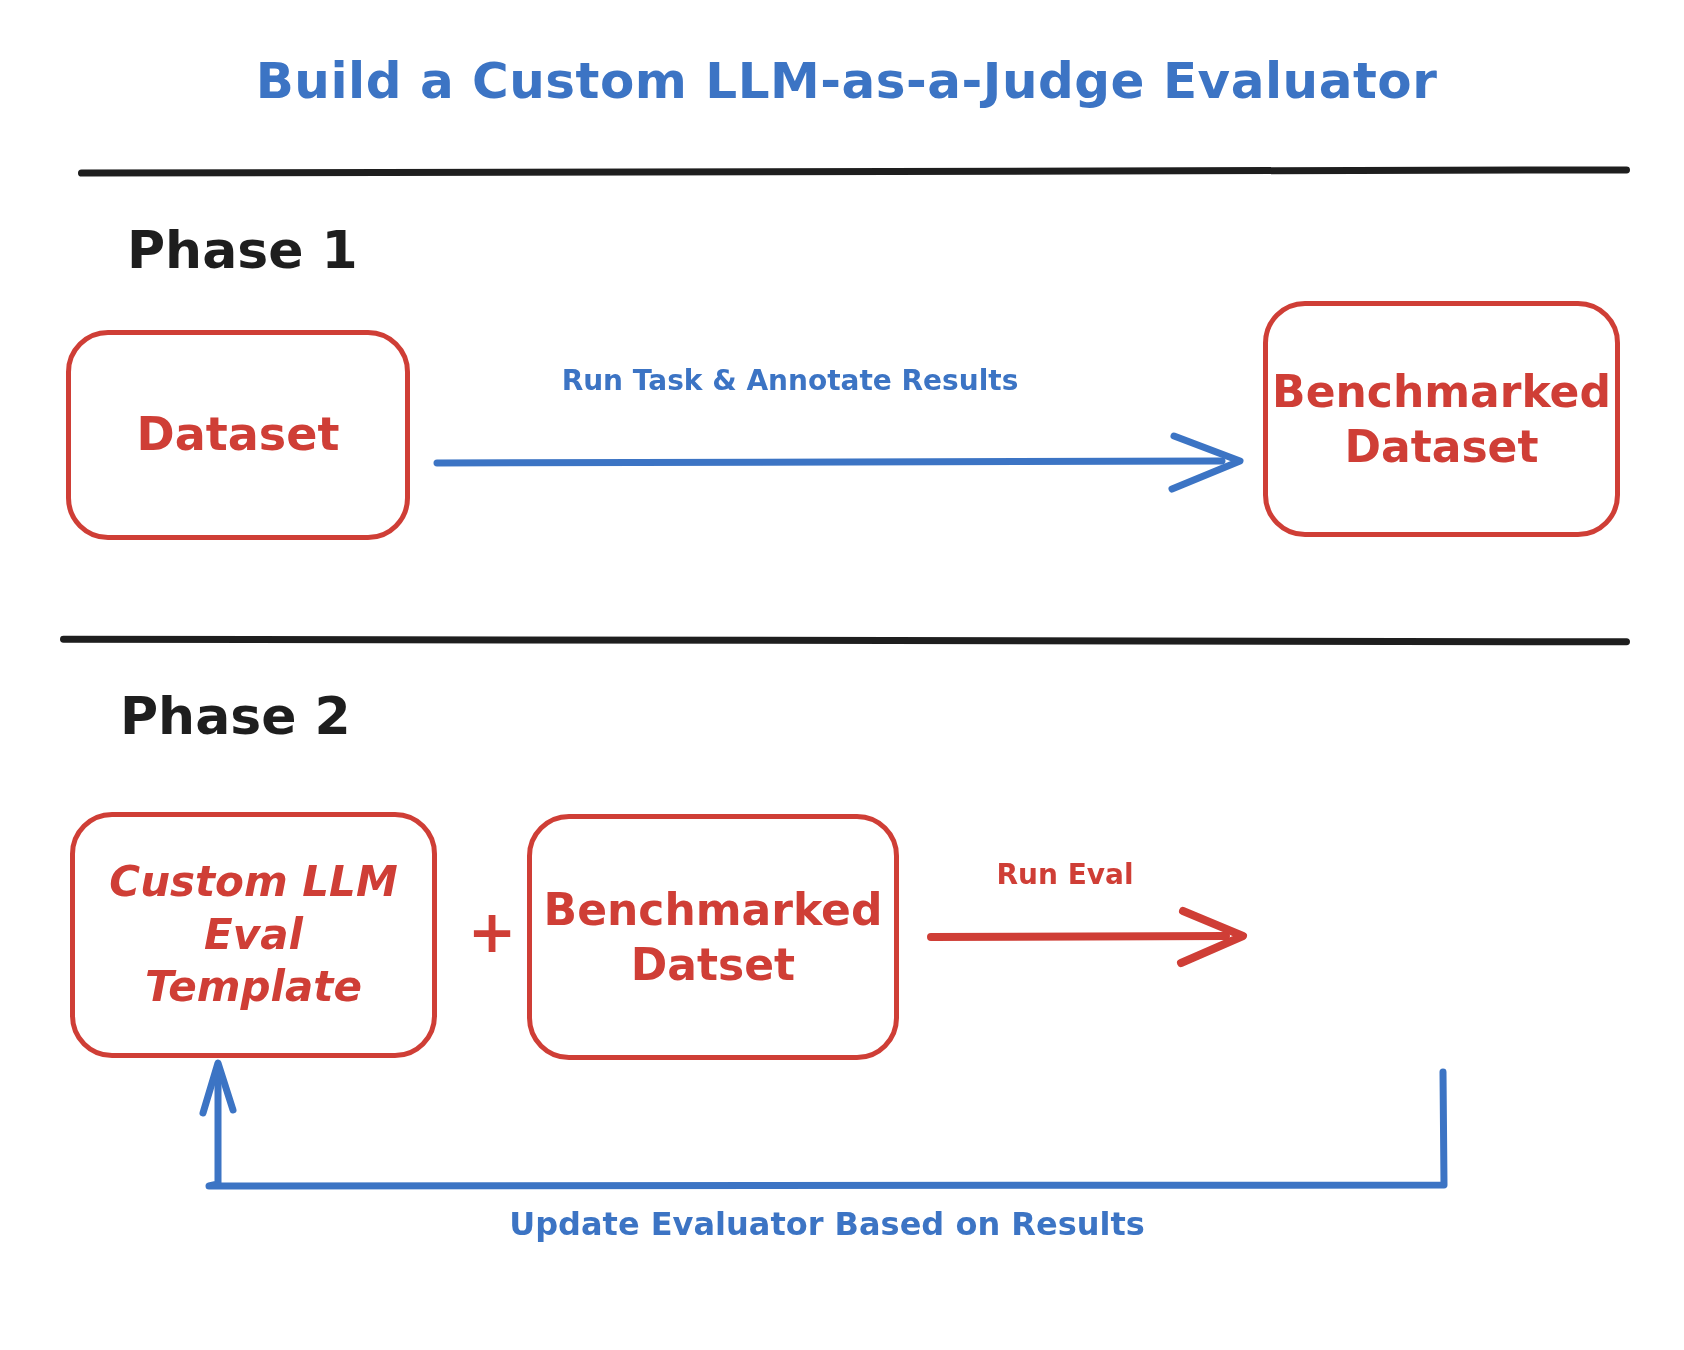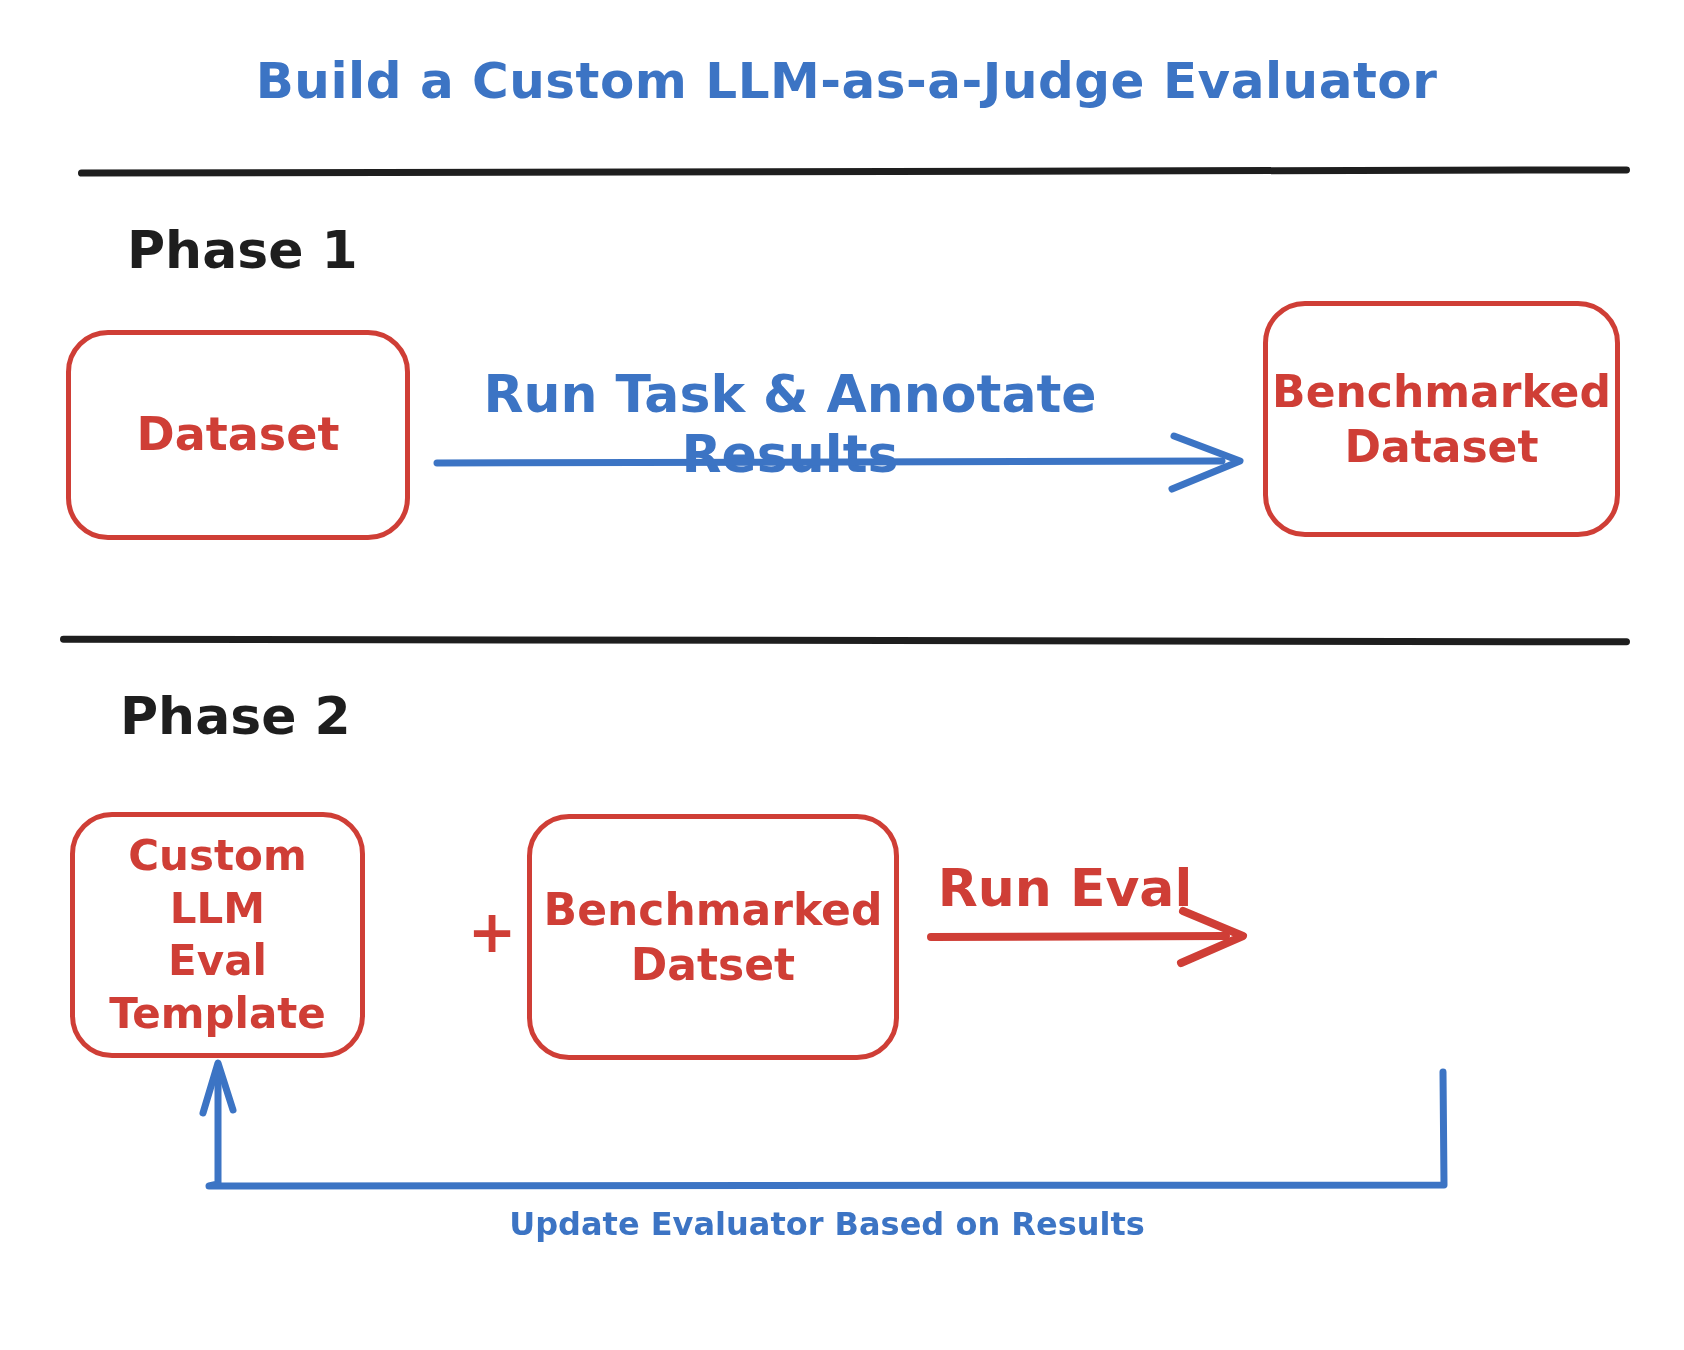--- a/index.html
+++ b/index.html
@@ -39,21 +39,21 @@
     display:flex;align-items:center;justify-content:center;
     text-align:center;
     white-space:pre-line;
     line-height:1.25;
     box-sizing:border-box;
     background:var(--bg);
   }
   .arrow-label{
     text-align:center;
     color:var(--blue);
-    font-size:52px;
+    font-size:28px;
   }
   .arrow-label.red{color:var(--red);}
   .plus{
     color:var(--red);
     font-size:58px;
     font-weight:700;
   }
   svg.layer{
     position:absolute;left:0;top:0;
     pointer-events:none;
@@ -74,21 +74,21 @@
 
   <div class="abs handtext arrow-label" style="left:390px;top:364px;width:800px;">Run Task &amp; Annotate Results</div>
 
   <div class="abs handtext node" style="left:1263px;top:301px;width:357px;height:236px;font-size:44px;">Benchmarked
 Dataset</div>
 
   <div class="abs divider" style="left:60px;top:637px;width:1570px;transform:rotate(0.1deg);"></div>
 
   <div class="abs handtext phase-label" style="top:686px;">Phase 2</div>
 
-  <div class="abs handtext node" style="left:70px;top:812px;width:295px;height:246px;font-size:42px;">Custom LLM
+  <div class="abs handtext node" style="left:70px;top:812px;width:367px;height:246px;font-size:42px;font-style:italic;">Custom LLM
 Eval
 Template</div>
 
   <div class="abs handtext plus" style="left:462px;top:898px;width:60px;text-align:center;">+</div>
 
   <div class="abs handtext node" style="left:527px;top:814px;width:372px;height:246px;font-size:44px;">Benchmarked
 Datset</div>
 
   <div class="abs handtext arrow-label red" style="left:905px;top:858px;width:320px;">Run Eval</div>
 

